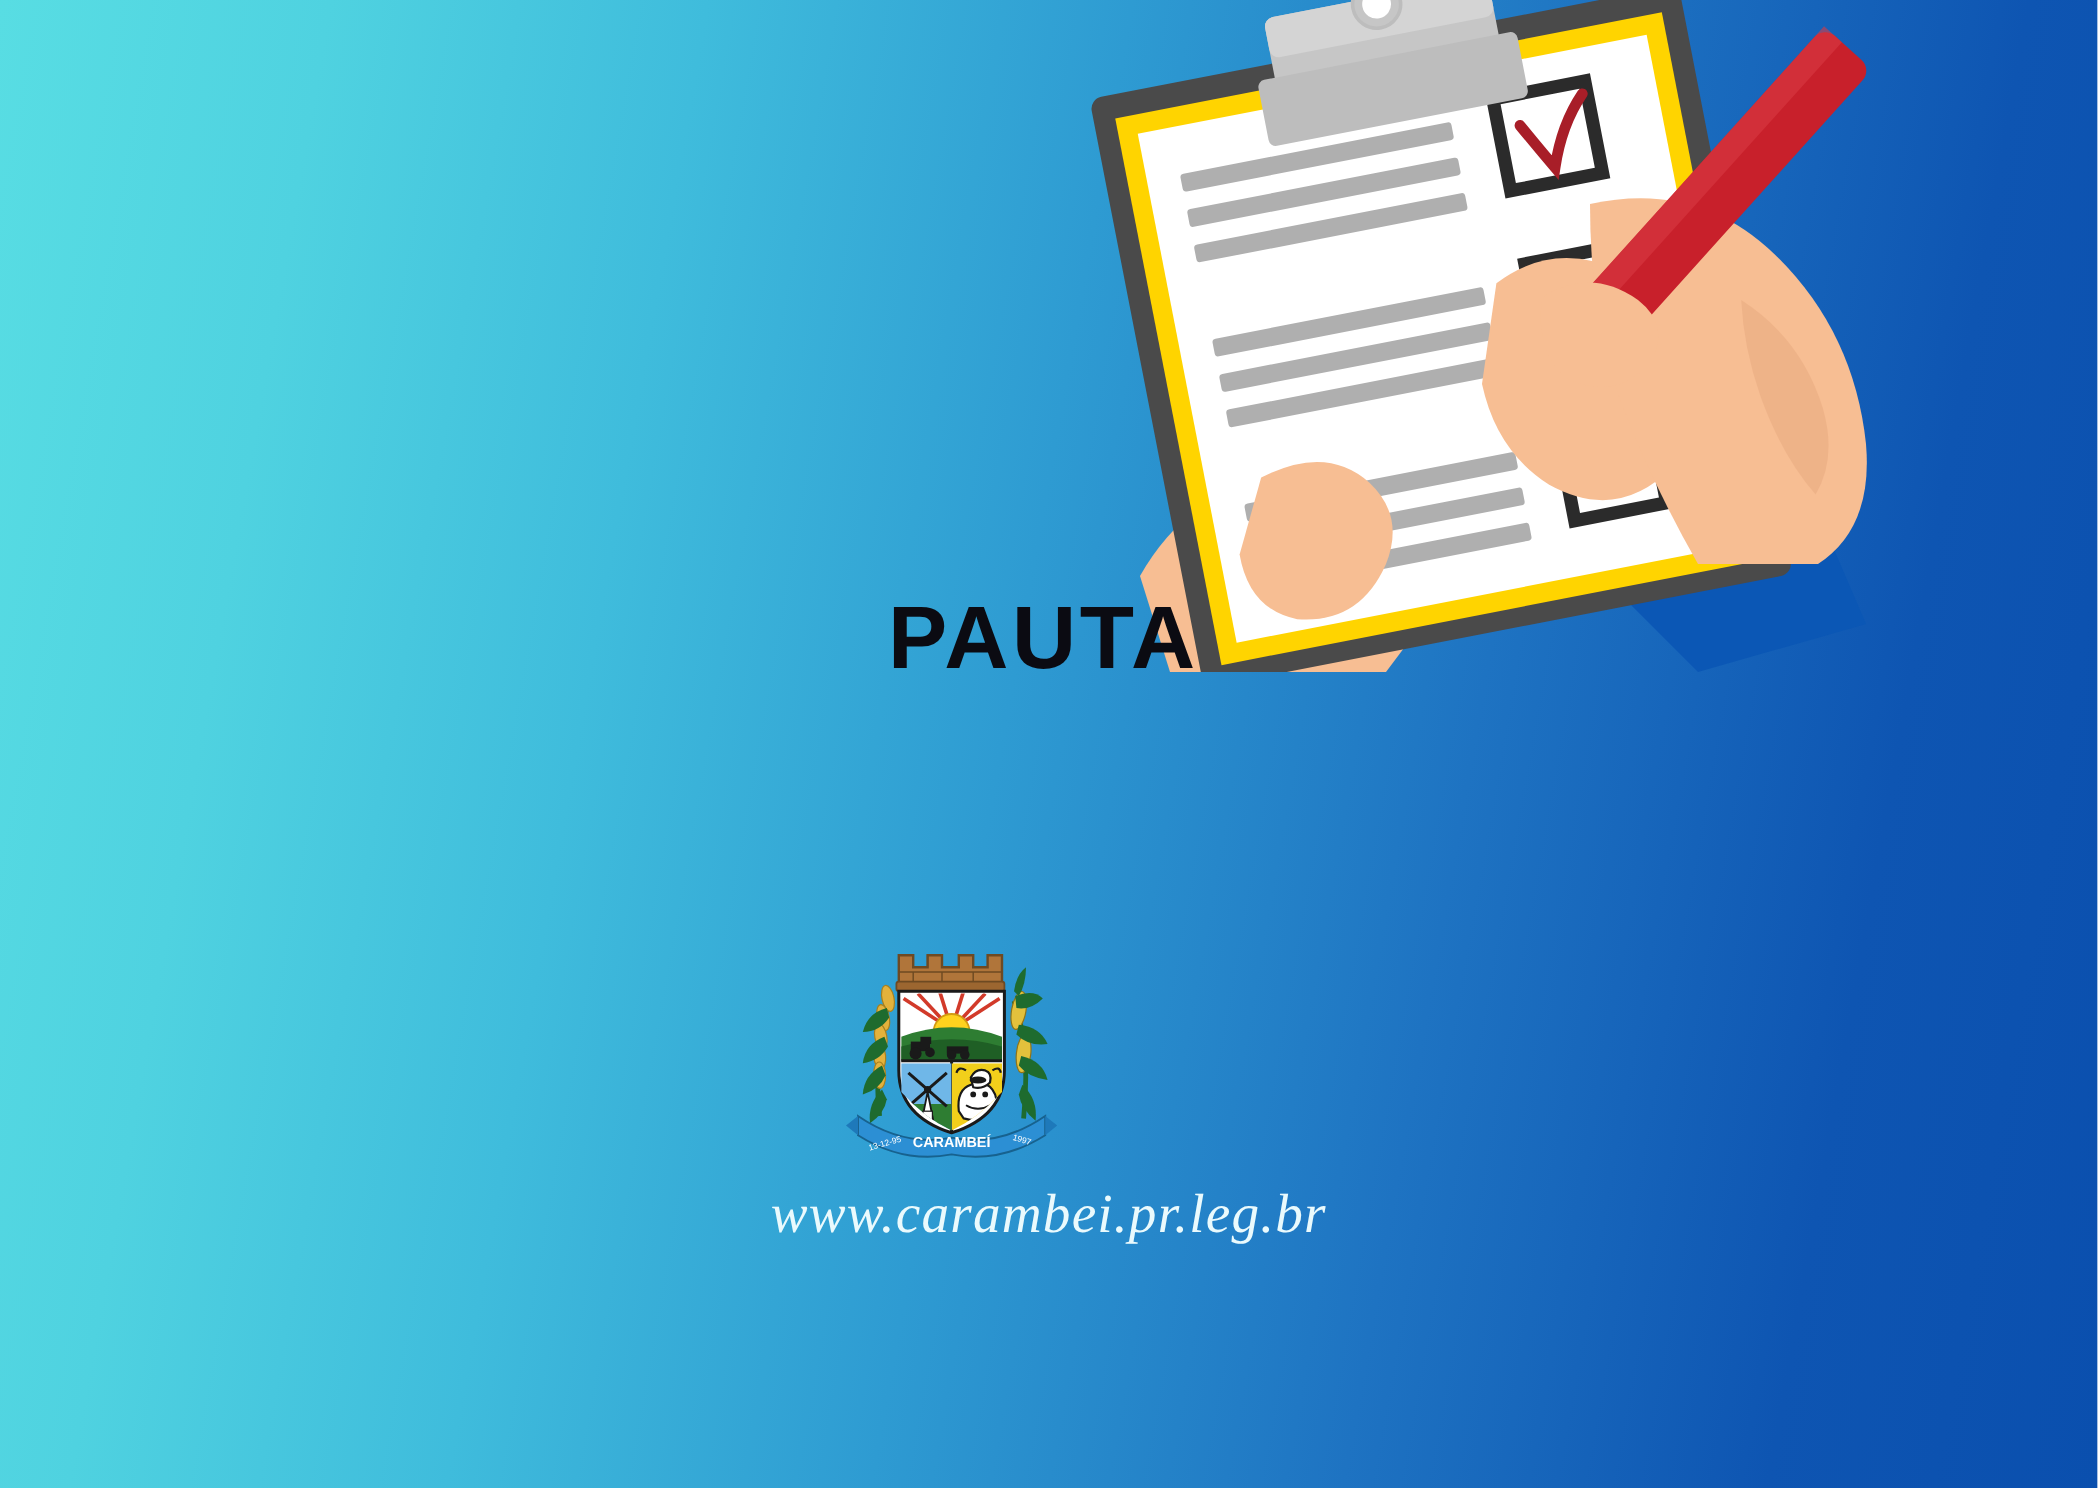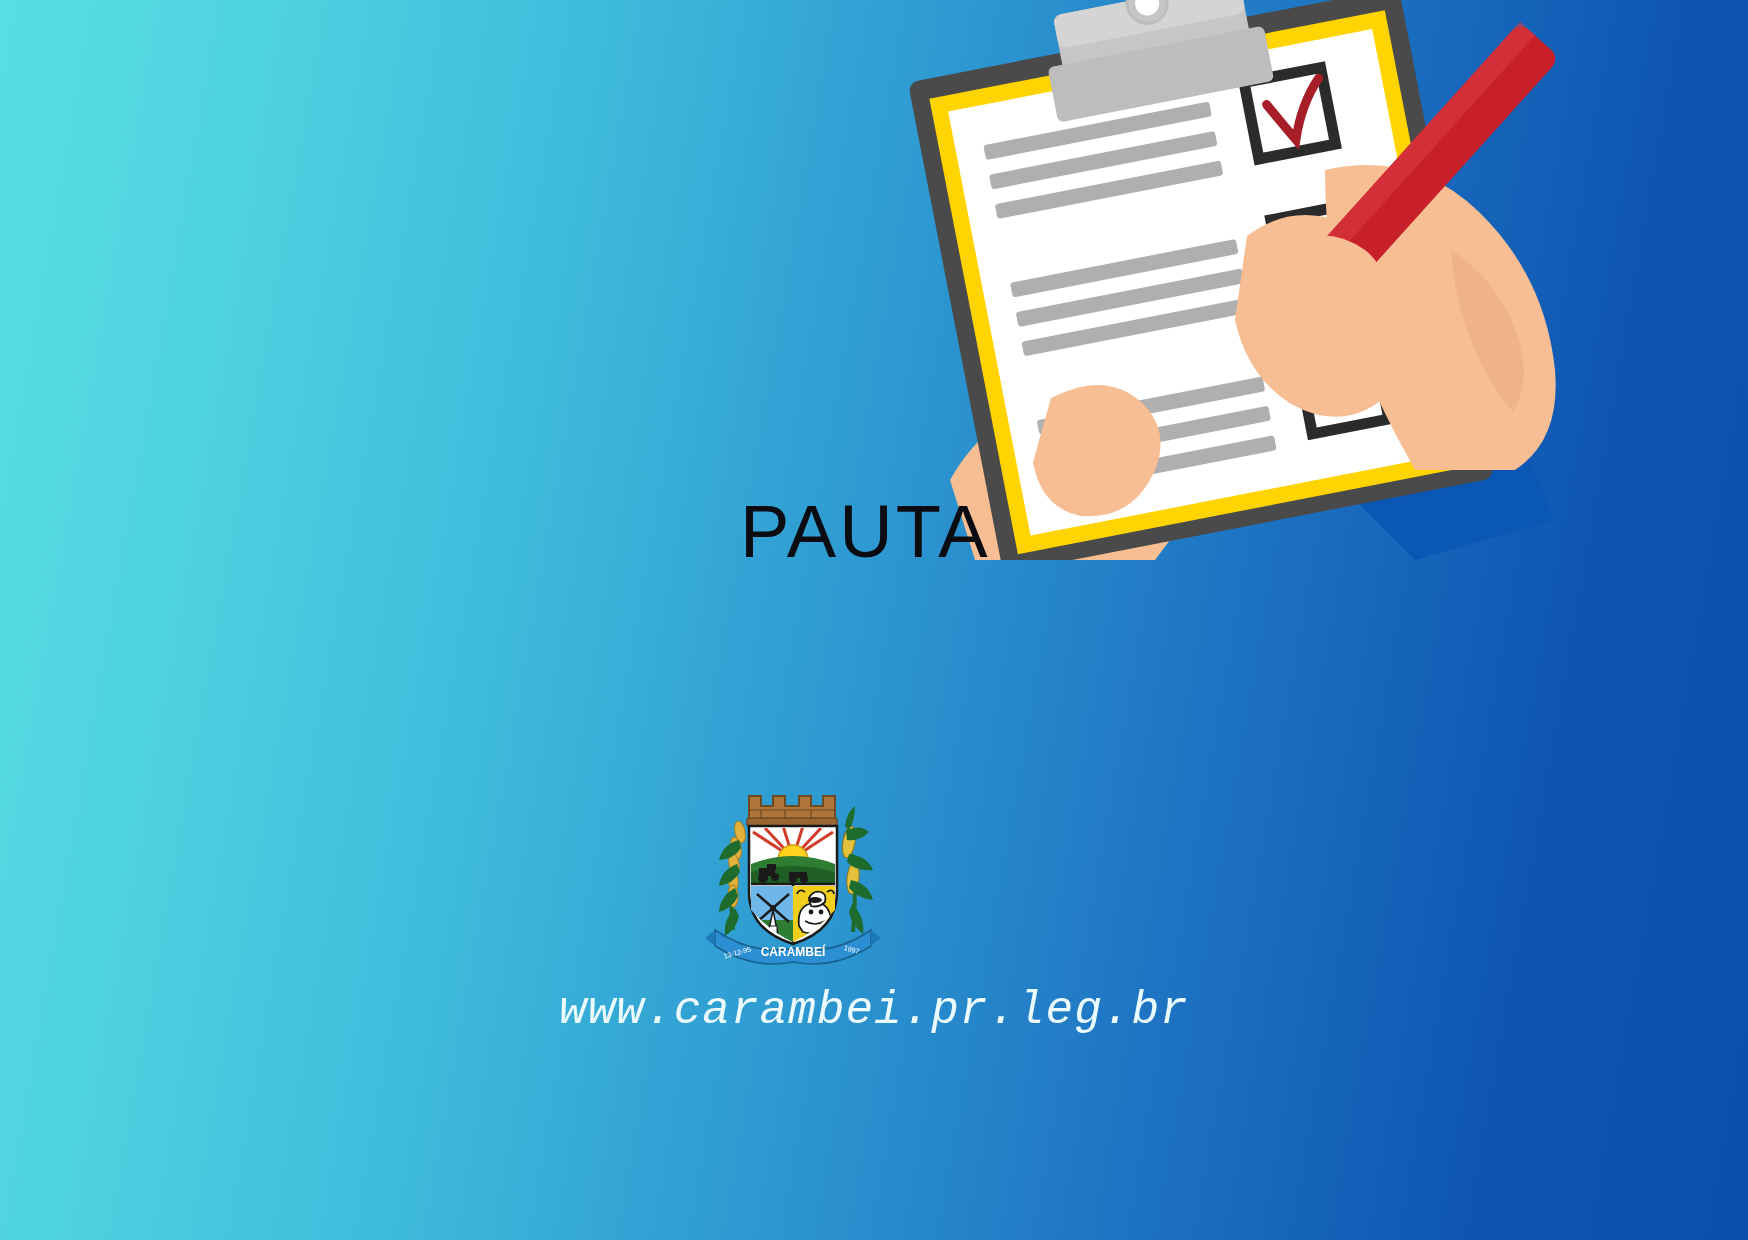--- a/index.html
+++ b/index.html
@@ -21,21 +21,21 @@
   }
   #illustration svg{display:block;width:100%;height:100%;}
 
   
   #pauta{
     position:absolute;
     left:740px; top:495px;
     font-size:74px;
     letter-spacing:3px;
     color:#0b0b12;
-    font-weight:400;
+    font-weight:700;
     line-height:1;
     font-family:"Liberation Sans", sans-serif;
     z-index:5;
   }
 
   
   #banner{
     position:absolute;
     left:142px; top:588px;
     width:1510px; height:180px;
@@ -71,21 +71,21 @@
   #site-url{
     position:absolute;
     left:0; top:985px;
     width:1748px;
     text-align:center;
     color:#EAFAFD;
     font-style:italic;
     font-size:46px;
     letter-spacing:1px;
     z-index:6;
-    font-family:Liberation Mono, monospace;
+    font-family:Liberation Serif, serif;
   }
 </style>
 </head>
 <body>
 
 <div id="poster">
 
   <div id="illustration">
     <svg viewBox="0 0 760 560" xmlns="http://www.w3.org/2000/svg">
       <defs>

